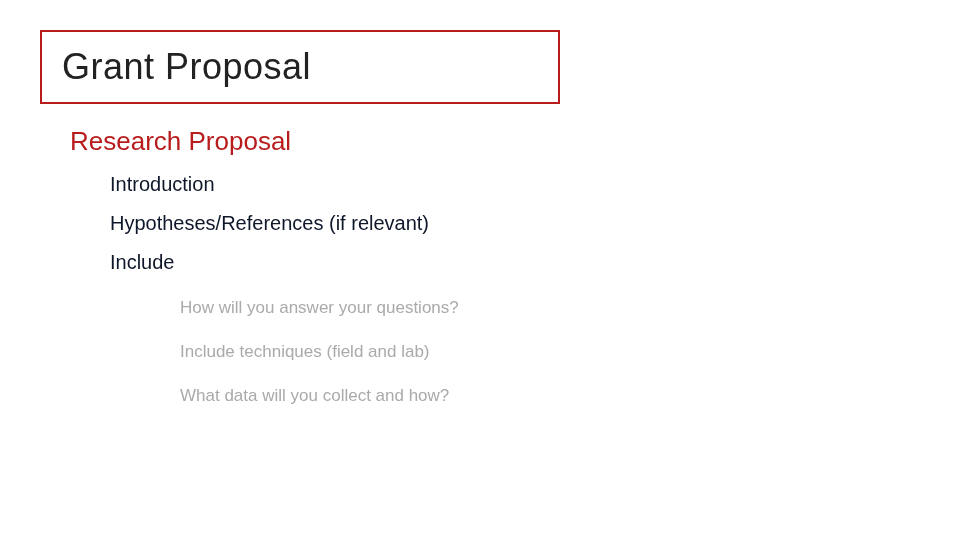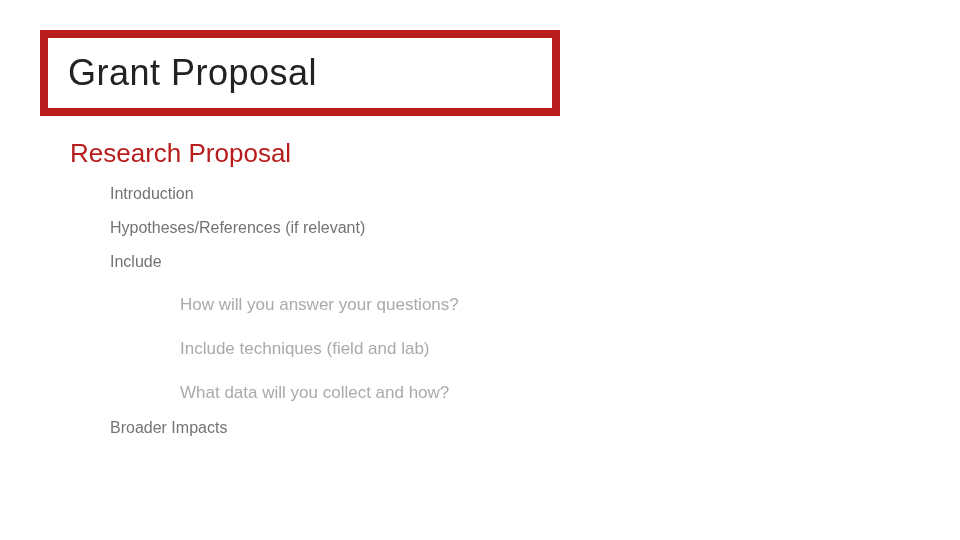--- a/index.html
+++ b/index.html
@@ -21,21 +21,21 @@
 
     .slide-container {
       width: 960px;
       height: 540px;
       background: #ffffff;
       padding: 30px 40px 30px 40px;
       position: relative;
     }
 
     .title-box {
-      border: 8px solid #b91c1c;
+      border: 2px solid #b91c1c;
       padding: 14px 20px 14px 20px;
       margin-bottom: 22px;
       display: inline-block;
       min-width: 520px;
     }
 
     .title-text {
       font-size: 36px;
       font-weight: 400;
       color: #222222;
@@ -47,22 +47,22 @@
     }
 
     .level1 {
       font-size: 26px;
       color: #b91c1c;
       margin-bottom: 6px;
       padding-left: 10px;
     }
 
     .level2 {
-      font-size: 16px;
-      color: #737373;
+      font-size: 20px;
+      color: #0f172a;
       margin-bottom: 5px;
       padding-left: 50px;
       margin-top: 16px;
     }
 
     .level3 {
       font-size: 17px;
       color: #aaaaaa;
       margin-bottom: 4px;
       padding-left: 120px;
@@ -102,19 +102,16 @@
 
     <div class="level3">
       <span>Include techniques (field and lab)</span>
     </div>
 
     <div class="level3">
       <span>What data will you collect and how?</span>
     </div>
 
 
-    <div class="level2">
-      <span>Broader Impacts</span>
-    </div>
 
 
   </div>
 </div>
 
 </body></html>

